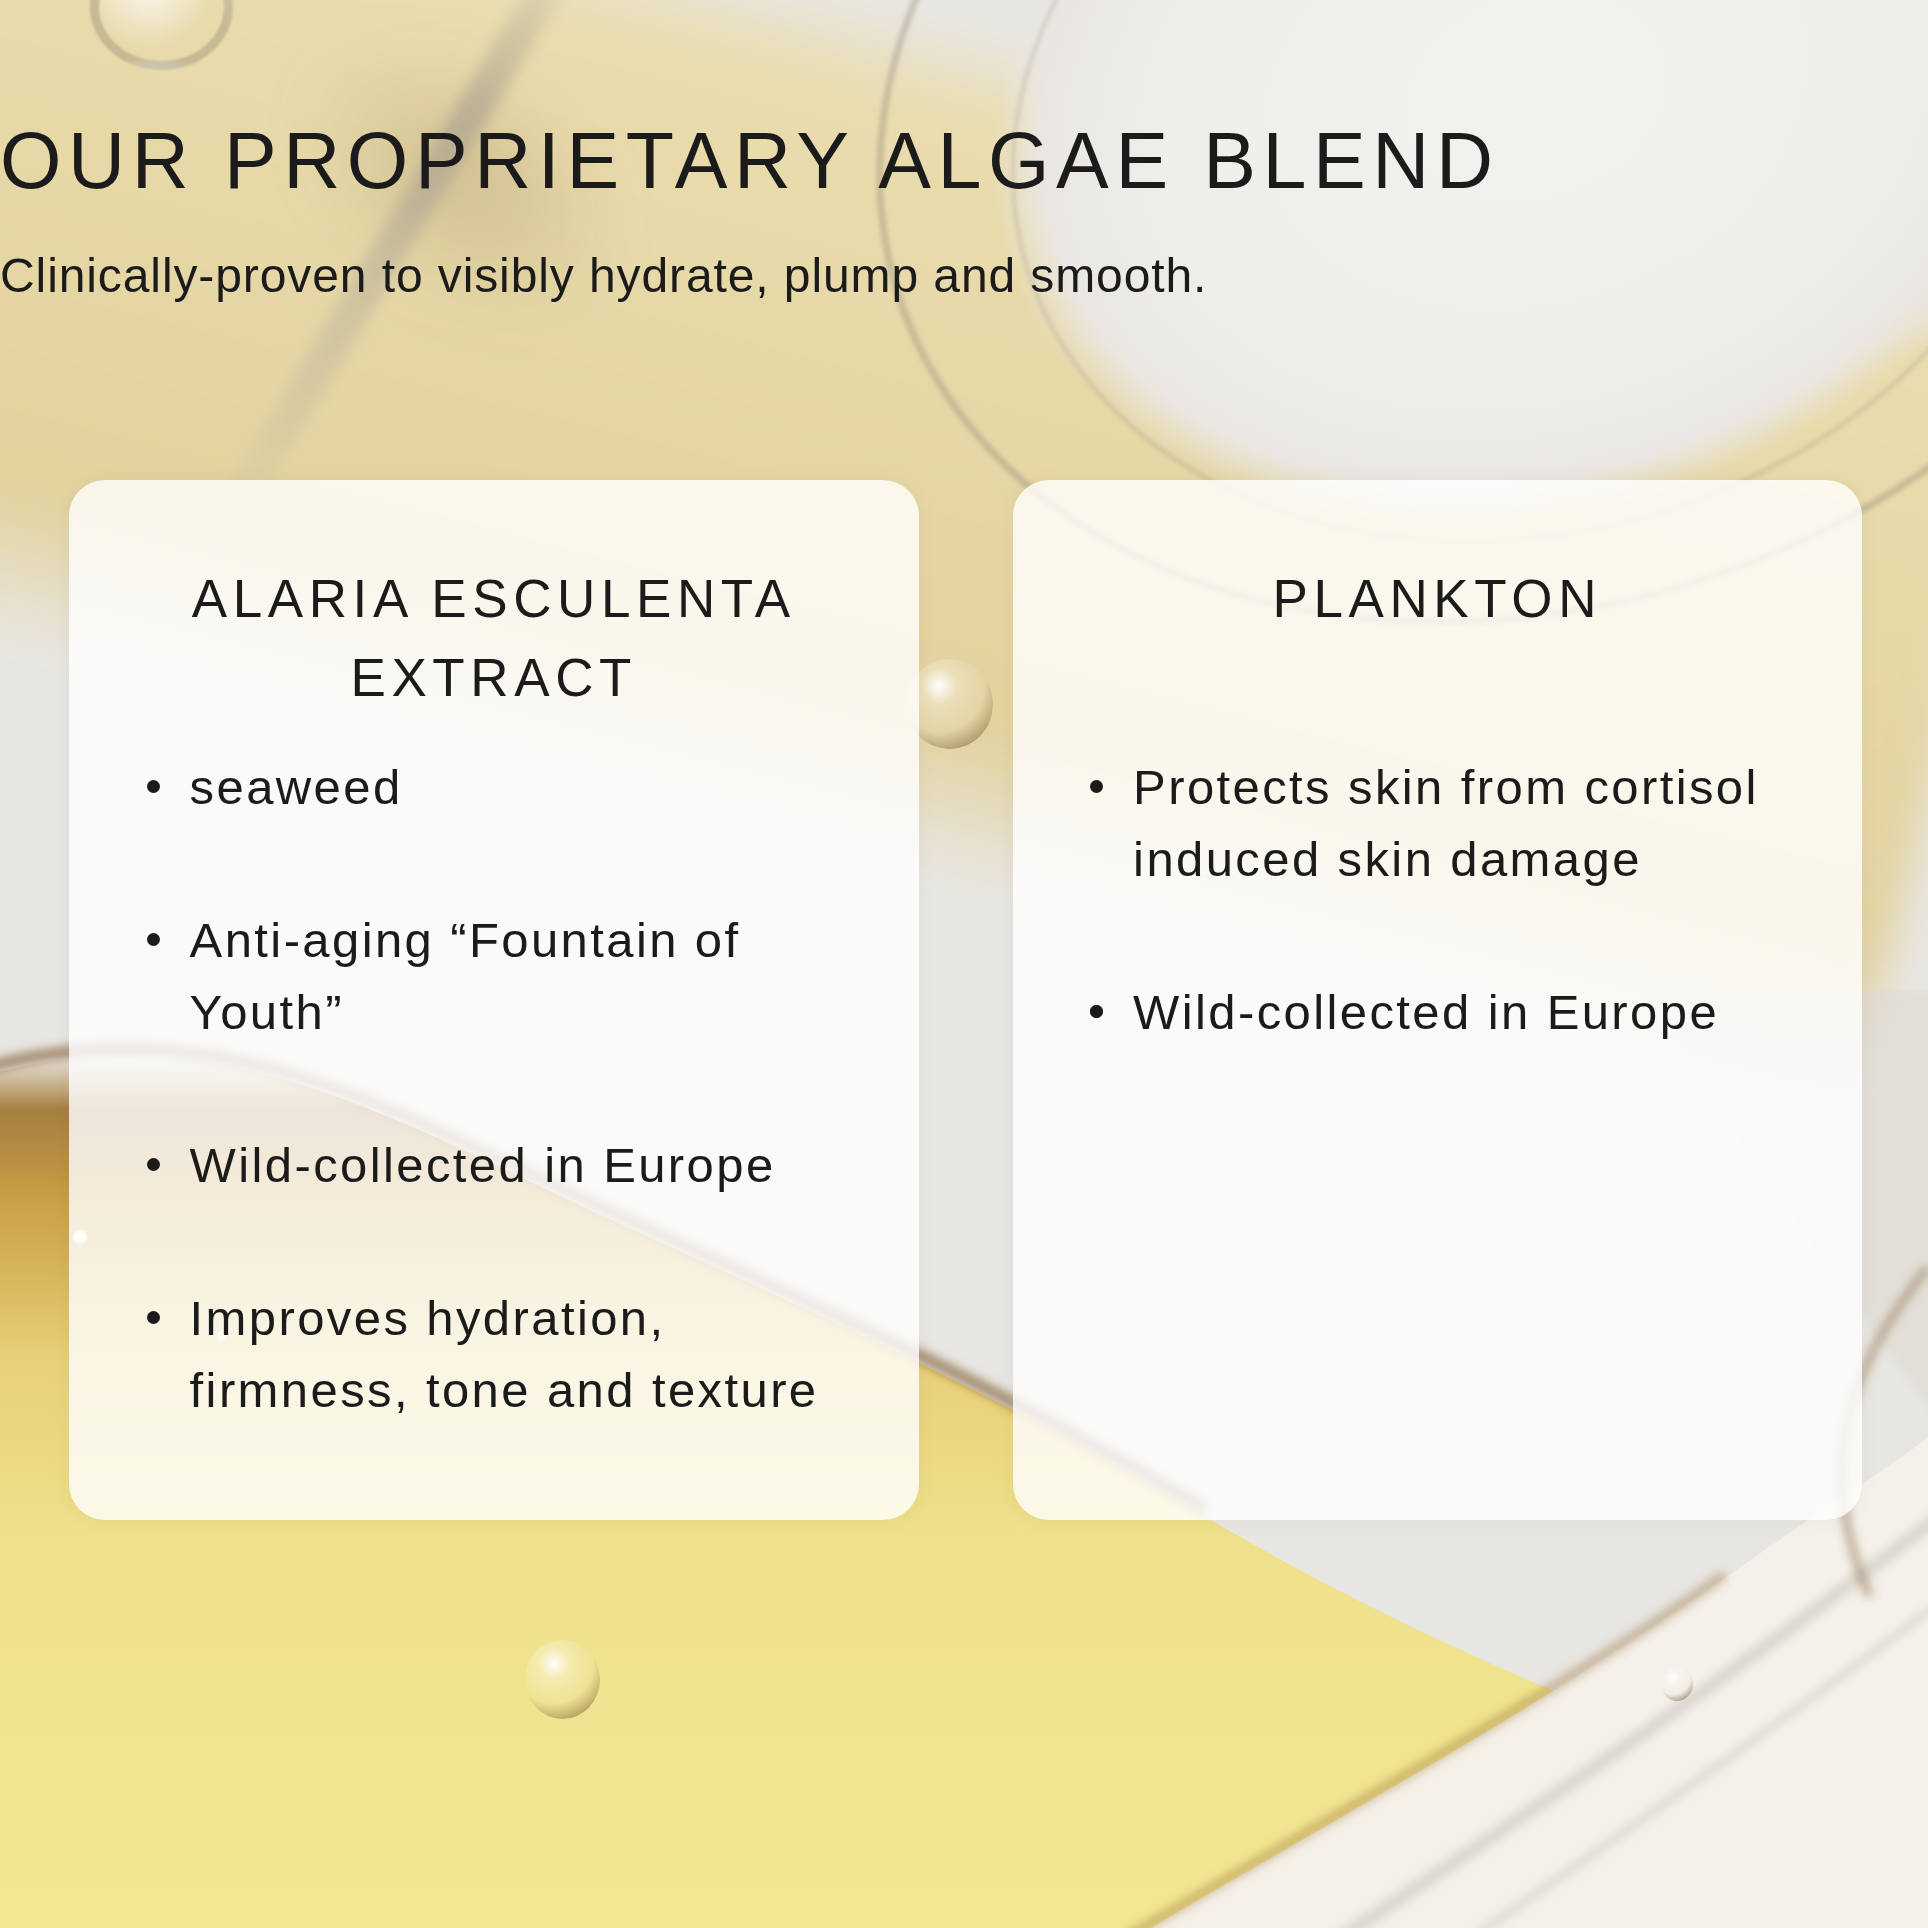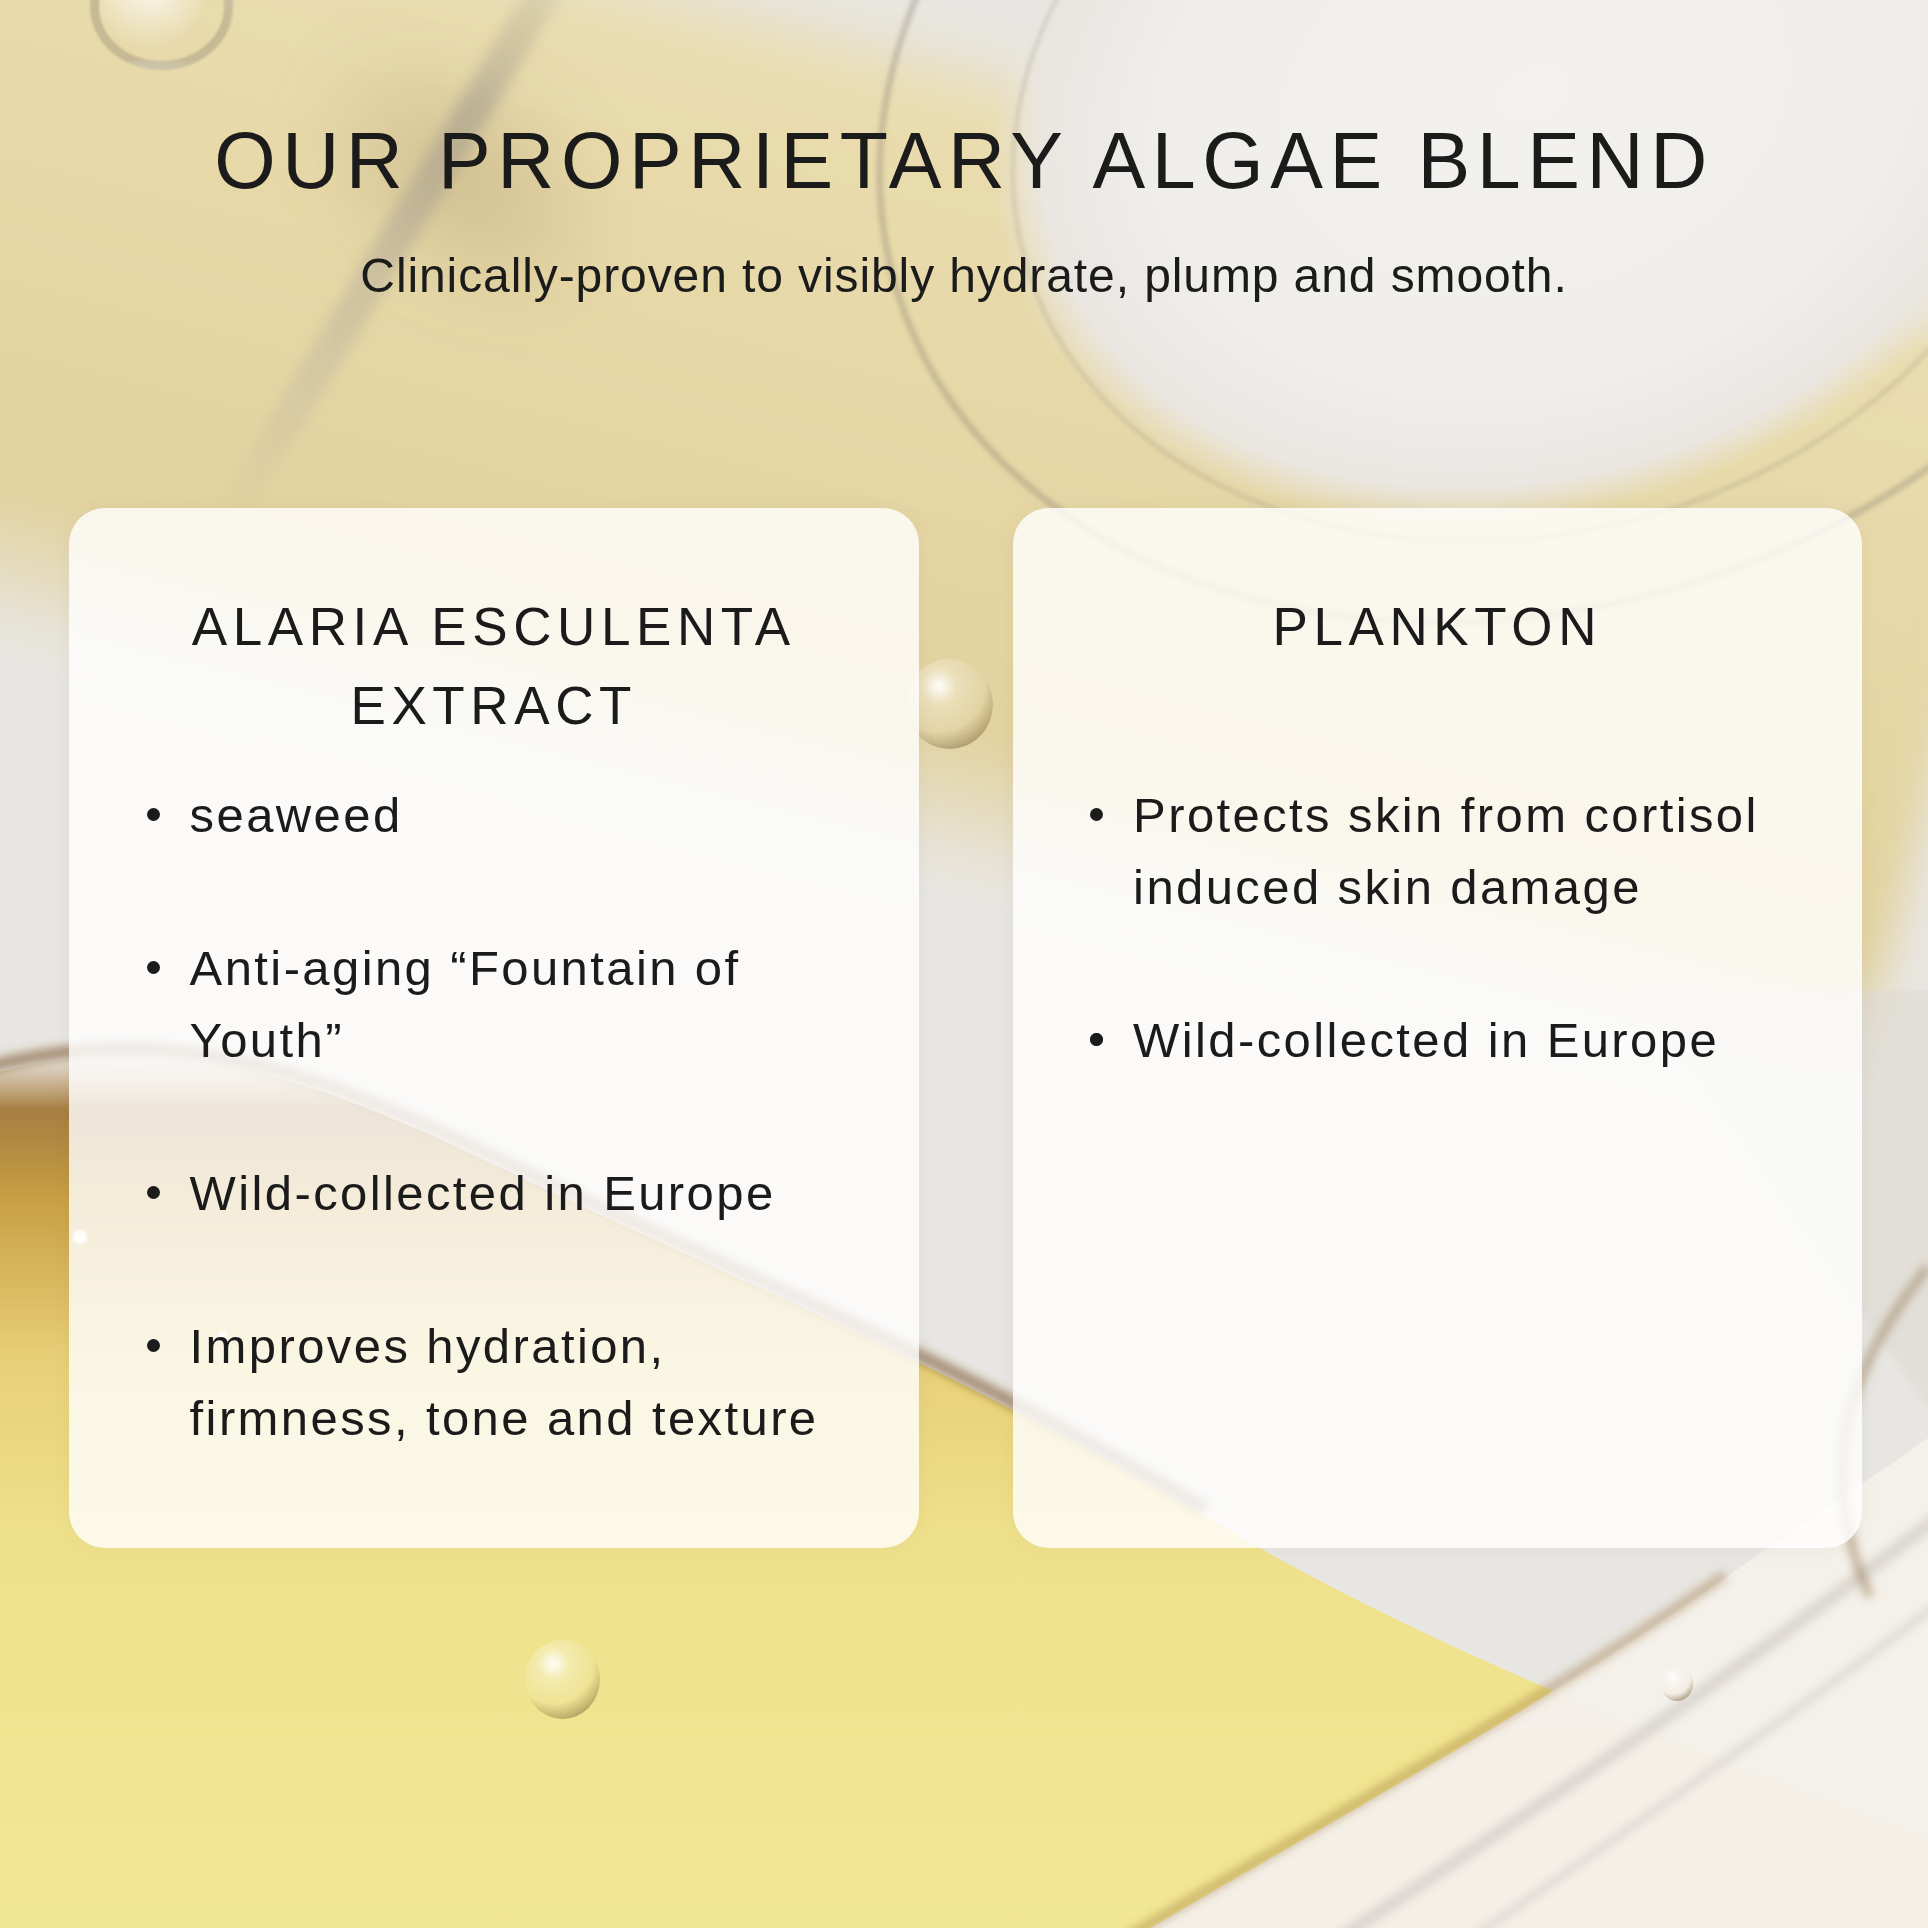--- a/index.html
+++ b/index.html
@@ -60,24 +60,24 @@
     position:absolute; left:90px; top:-56px; width:143px; height:126px; border-radius:50%;
     border:9.4px solid rgba(150,140,120,0.42); box-sizing:border-box;
     background:radial-gradient(circle at 40% 30%, rgba(255,255,255,0.8), rgba(255,255,255,0) 60%);
     filter:blur(0.9px);
   }
   .sparkle { position:absolute; border-radius:50%; background:rgba(255,255,250,0.85); filter:blur(0.9px); }
   .sparkle1 { left:73px; top:1230px; width:14px; height:14px; }
   .sparkle2 { left:218px; top:1331px; width:8.5px; height:8.5px; }
   
   .content { position:absolute; inset:0; z-index:1; }
-  .header { position:absolute; top:109px; left:0; width:100%; text-align:center; }
+  .header { position:absolute; top:109px; left:0; width:100%; text-align:left; }
   .title { margin:0; font-size:79px; font-weight:400; letter-spacing:6.6px; line-height:104px; }
   .subtitle { margin:22.6px 0 0; font-size:48px; font-weight:400; letter-spacing:0.9px; line-height:79px; }
-  .cards { position:absolute; top:508px; left:69px; width:1793px; height:1040px; display:flex; gap:94px; }
+  .cards { position:absolute; top:480px; left:69px; width:1793px; height:1040px; display:flex; gap:94px; }
   .card {
     flex:1 1 0; background:rgba(255,255,255,0.80); border-radius:36px;
     padding:79px 55px 55px; box-sizing:border-box;
     box-shadow:0 1.9px 22.6px rgba(60,50,20,0.04);
   }
   .card-heading {
     min-height:192px; margin:0; font-size:53px; font-weight:400;
     letter-spacing:5.6px; line-height:79px; text-align:center;
   }
   .card-heading .hline { display:block; }

